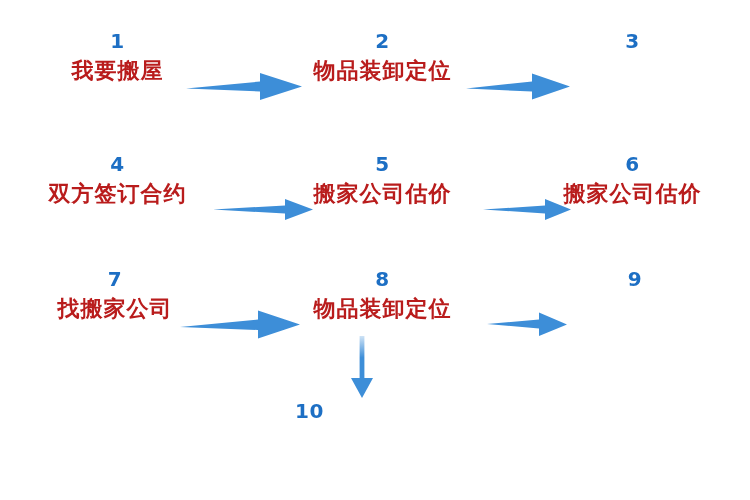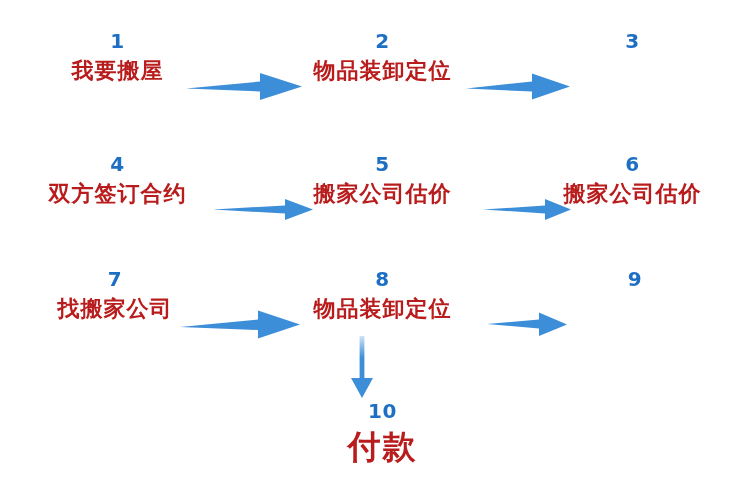--- a/index.html
+++ b/index.html
@@ -70,21 +70,20 @@
   #step-7 { left: 35px;  top: 18px;  width: 160px; }
   #step-8 { left: 295px; top: 18px;  width: 175px; }
   #step-9 { left: 550px; top: 18px;  width: 170px; }
 
   
   #step-10 {
     position: absolute;
     left: 295px;
     top: 398px;
     width: 175px;
-    text-align: center;
   }
   #step-10 .step-number {
     font-size: 20px;
     line-height: 26px;
   }
   #step-10 .step-label {
     font-size: 33px;
     line-height: 46px;
     letter-spacing: 2px;
   }
@@ -212,16 +211,15 @@
           <stop offset="35%" stop-color="#3d8ed8" stop-opacity="1"></stop>
           <stop offset="100%" stop-color="#3d8ed8" stop-opacity="1"></stop>
         </linearGradient>
       </defs>
       <path d="M19.6,0 L24.4,0 L24.4,42 L33,42 L22,62 L11,42 L19.6,42 Z" fill="url(#downFade)"></path>
     </svg>
   </div>
 
   <div id="step-10">
     <span class="step-number">10</span>
-    <span class="step-label">付款</span>
   </div>
 
 </div>
 
 </body></html>

